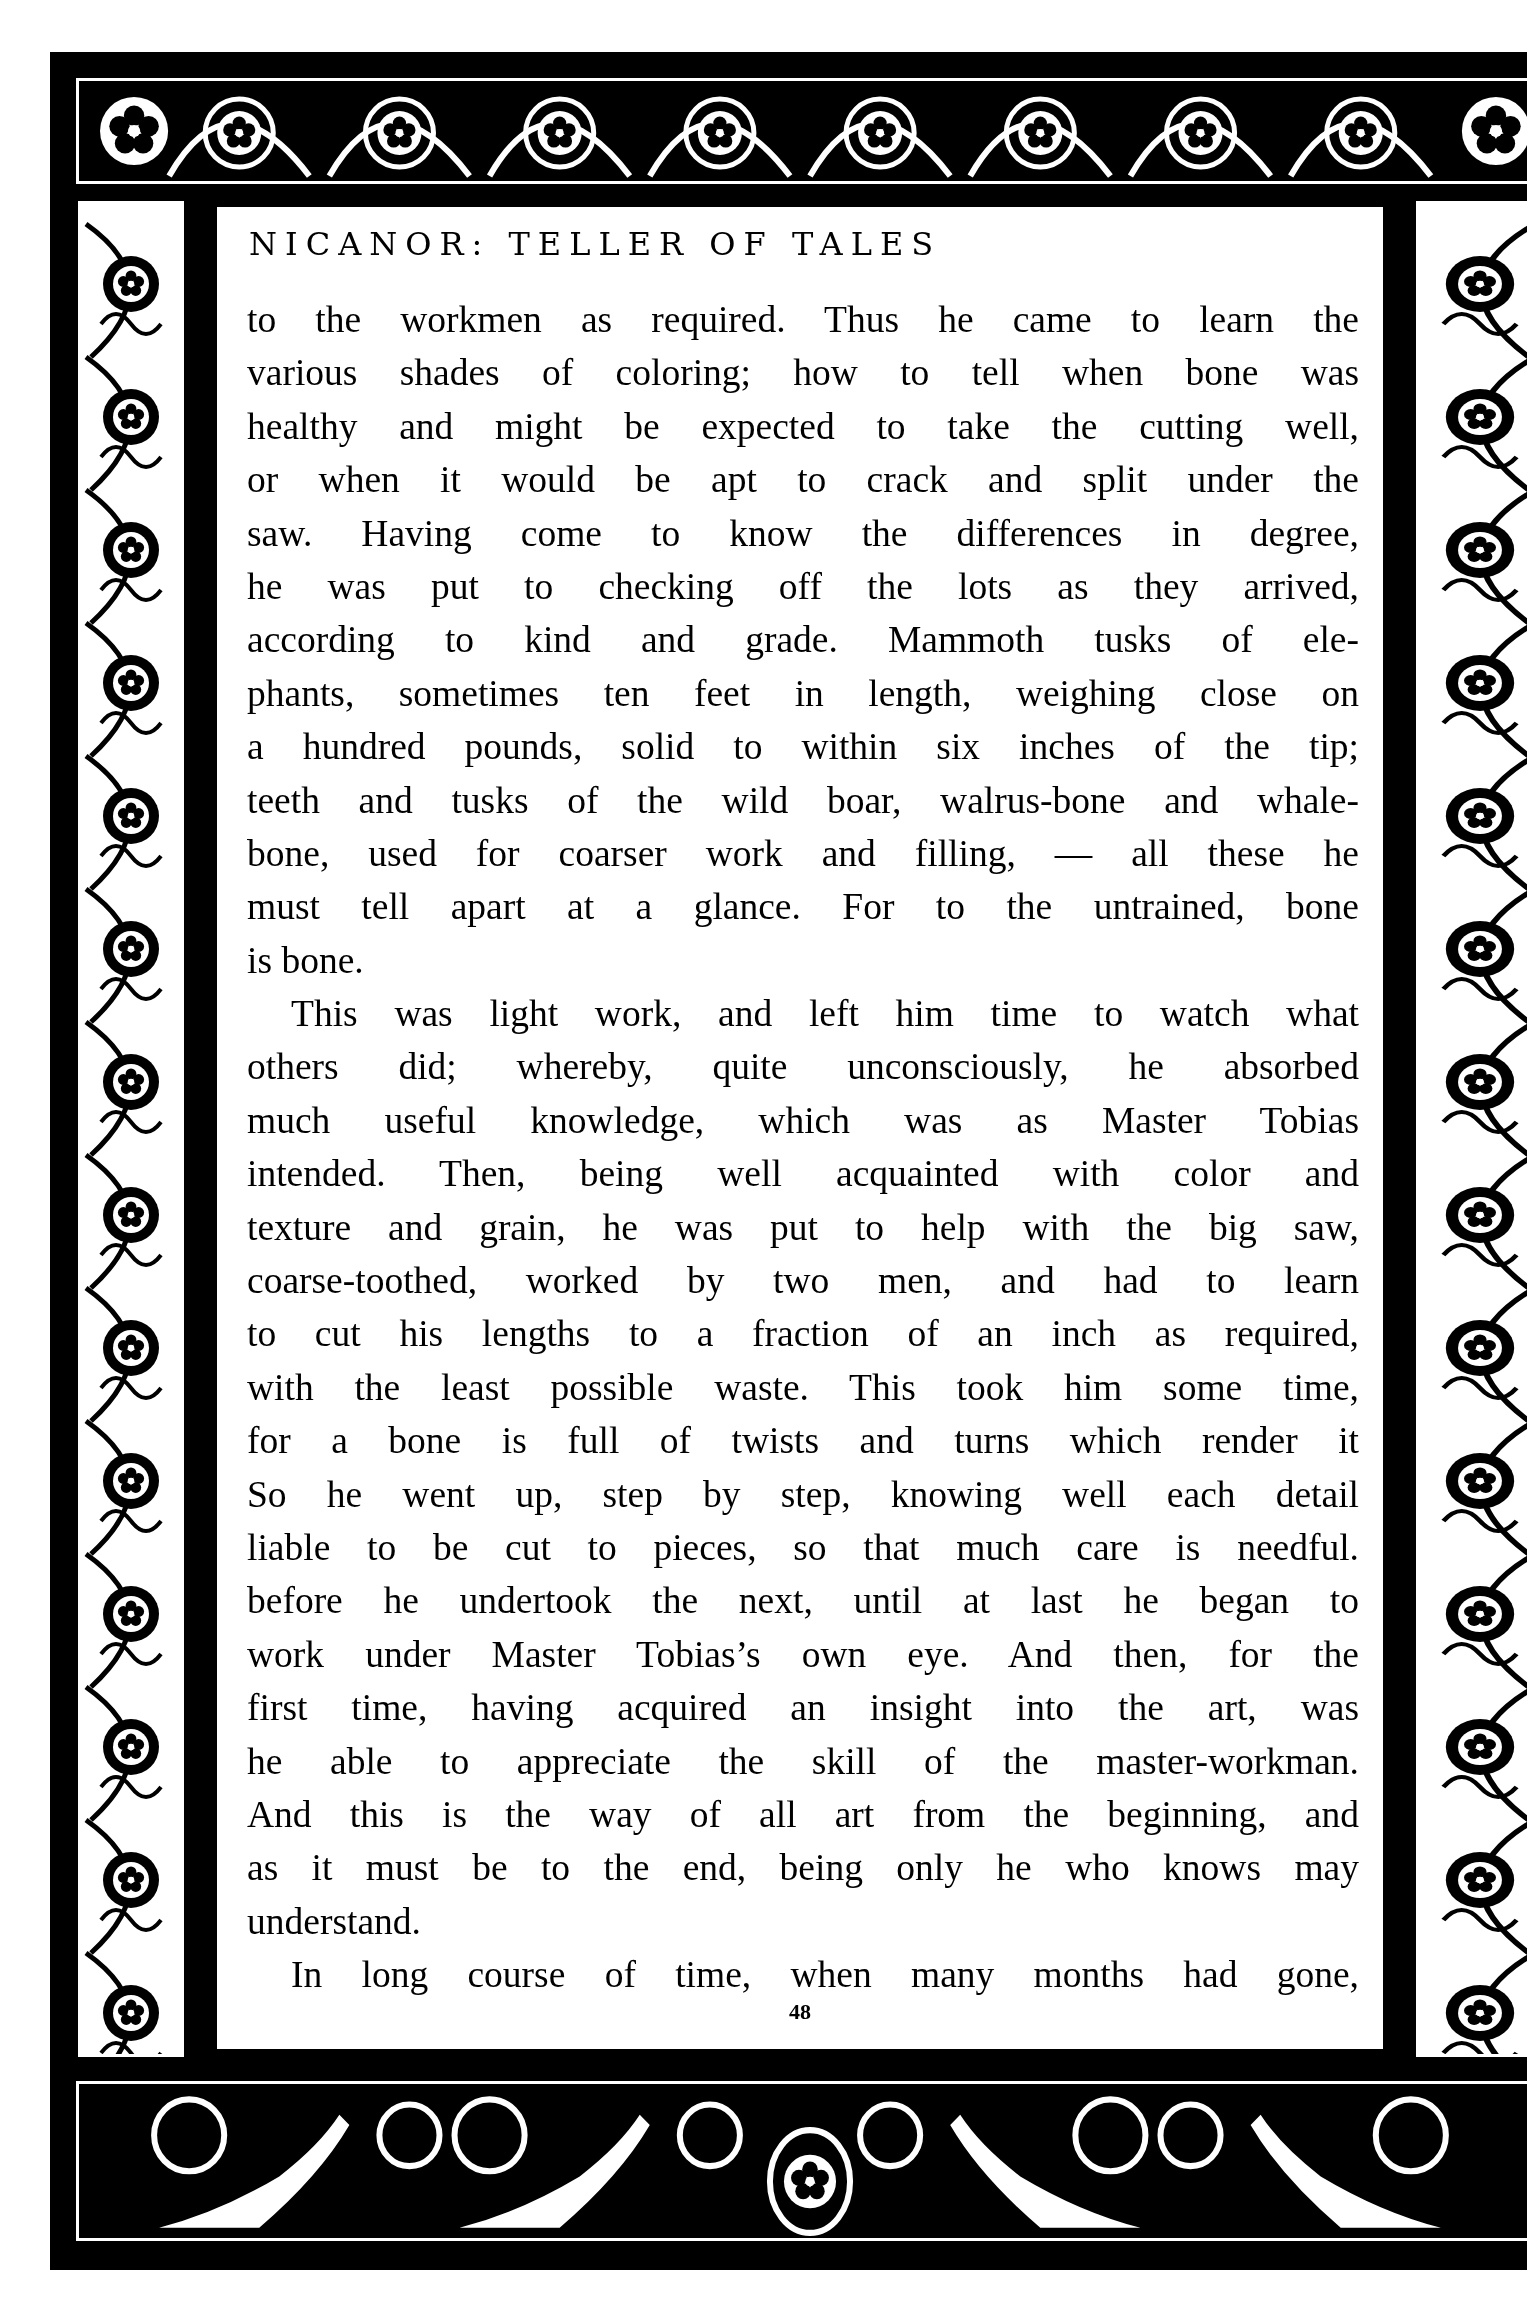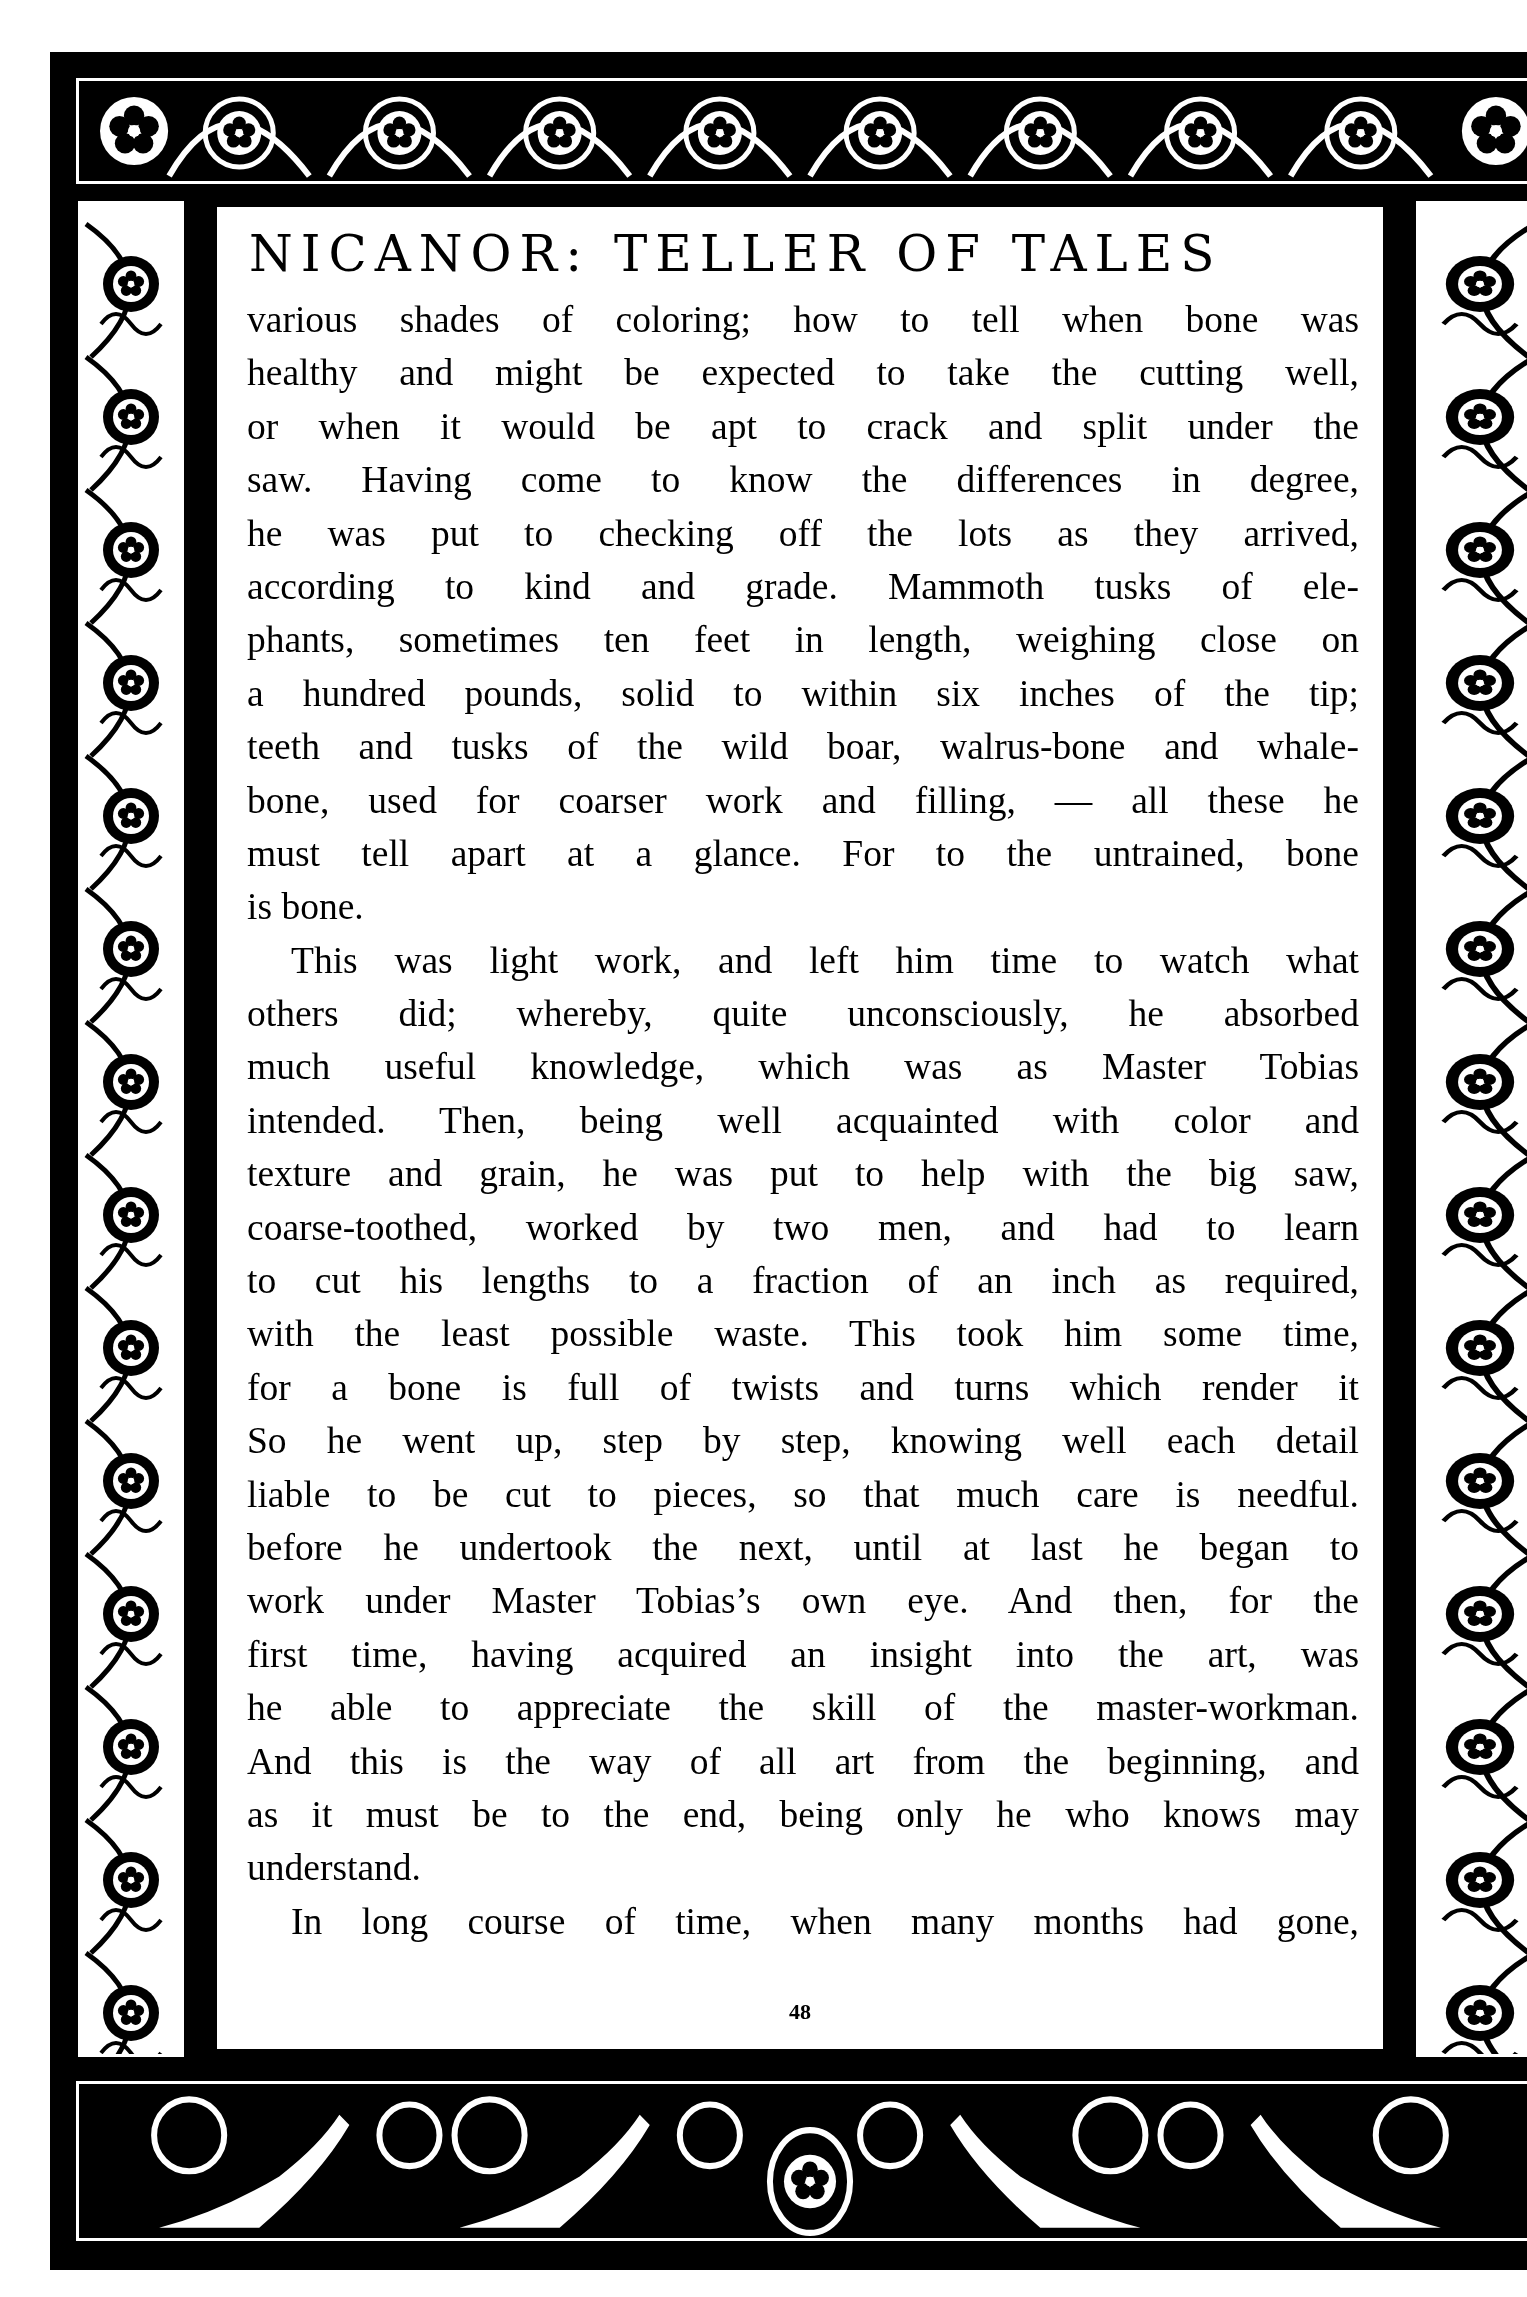--- a/index.html
+++ b/index.html
@@ -23,21 +23,21 @@
   .text-panel {
     position: absolute; left: 205px; top: 195px; width: 1192px; height: 1868px;
     background: #000;
   }
   .text-panel-inner {
     position: absolute; left: 12px; top: 12px; right: 14px; bottom: 14px;
     background: #fff;
   }
   .running-head {
     position: absolute; left: 32px; top: 18px; width: 1130px;
-    font-family: "DejaVu Serif", serif; font-size: 50px; letter-spacing: 8px;
+    font-family: "DejaVu Serif", serif; font-size: 32px; letter-spacing: 8px;
     color: #000; white-space: nowrap; font-weight: normal;
   }
   .body-text {
     position: absolute; left: 30px; top: 86px; width: 1112px;
     font-family: "Liberation Serif", serif; font-size: 37.5px; line-height: 53.4px;
     color: #000;
   }
   .line { display: block; text-align: justify; text-align-last: justify; white-space: nowrap; height: 53.4px; }
   .line.last { text-align-last: left; }
   .line.indent { padding-left: 44px; }
@@ -554,20 +554,21 @@
           </g>
         </g>
     </svg>
   </div>
 </div>
 
 <div class="text-panel">
   <div class="text-panel-inner">
     <div class="running-head">NICANOR: TELLER OF TALES</div>
     <div class="body-text" id="body-text">
+        <span class="line">to the workmen as required.  Thus he came to learn the</span>
         <span class="line">various shades of coloring;  how to tell when bone was</span>
         <span class="line">healthy and might be expected to take the cutting well,</span>
         <span class="line">or when it would be apt to crack and split under the</span>
         <span class="line">saw.  Having come to know the differences in degree,</span>
         <span class="line">he was put to checking off the lots as they arrived,</span>
         <span class="line">according to kind and grade.  Mammoth tusks of ele-</span>
         <span class="line">phants, sometimes ten feet in length, weighing close on</span>
         <span class="line">a hundred pounds, solid to within six inches of the tip;</span>
         <span class="line">teeth and tusks of the wild boar, walrus-bone and whale-</span>
         <span class="line">bone, used for coarser work and filling, — all these he</span>

